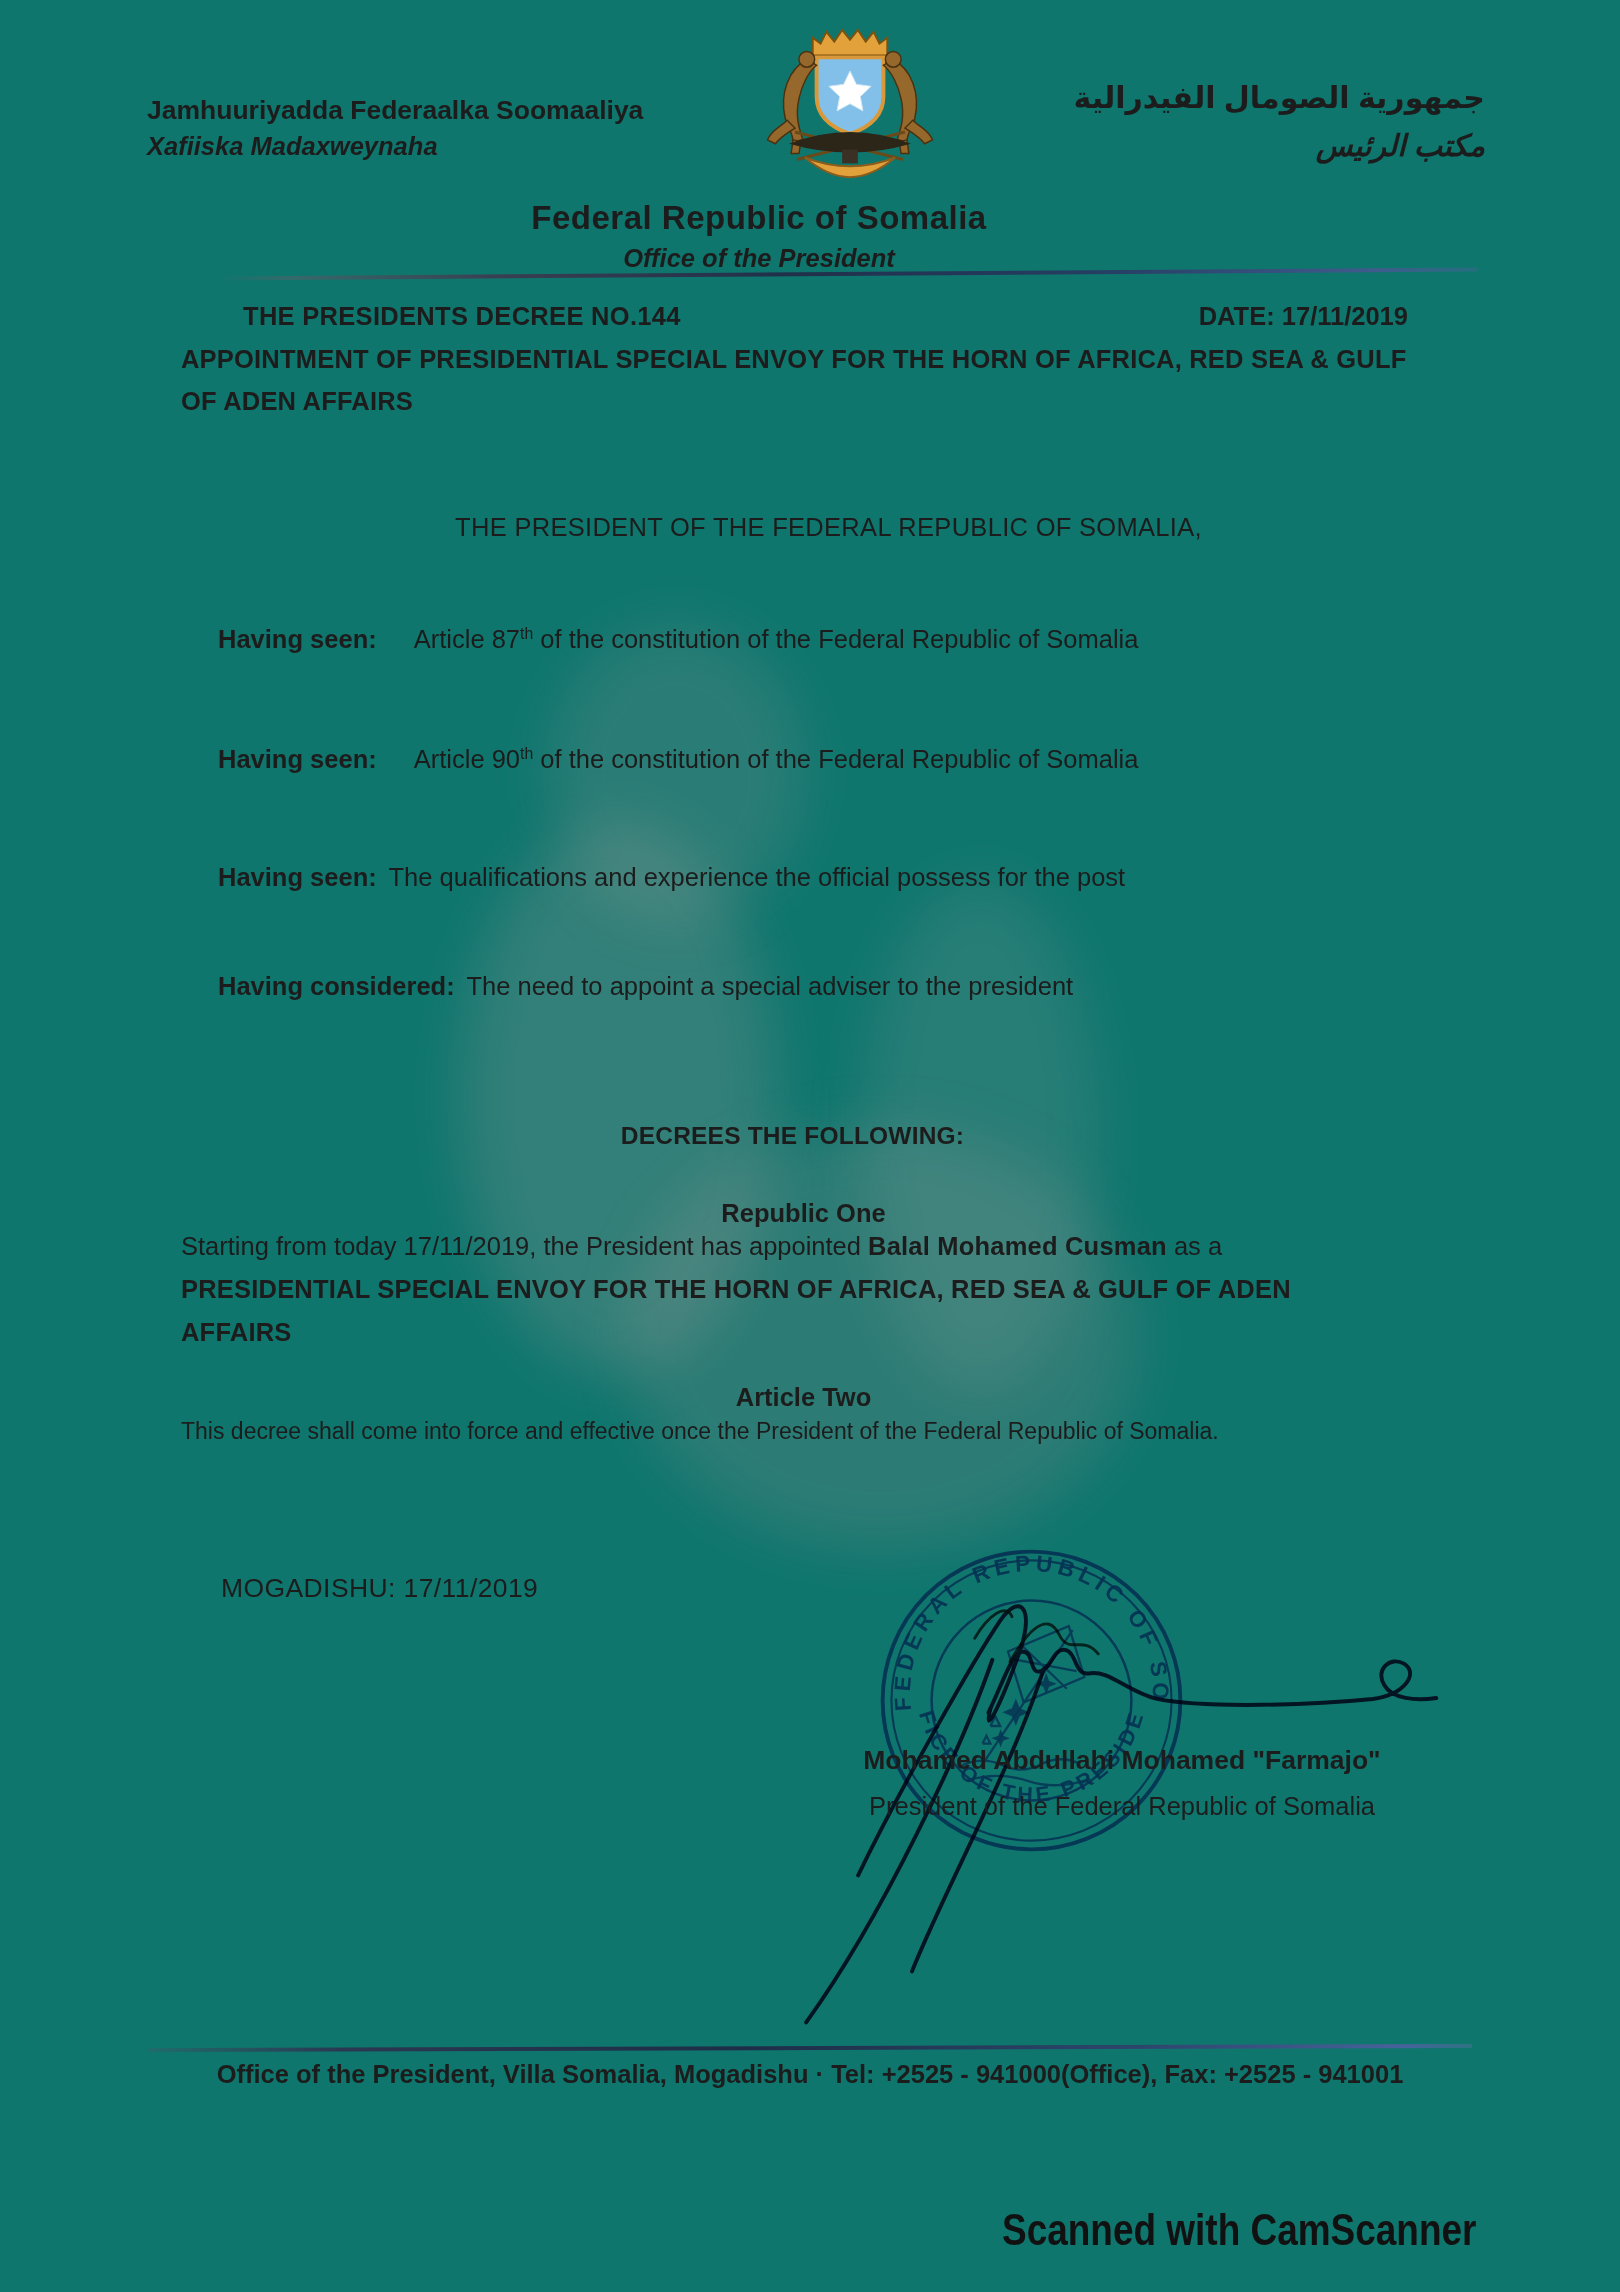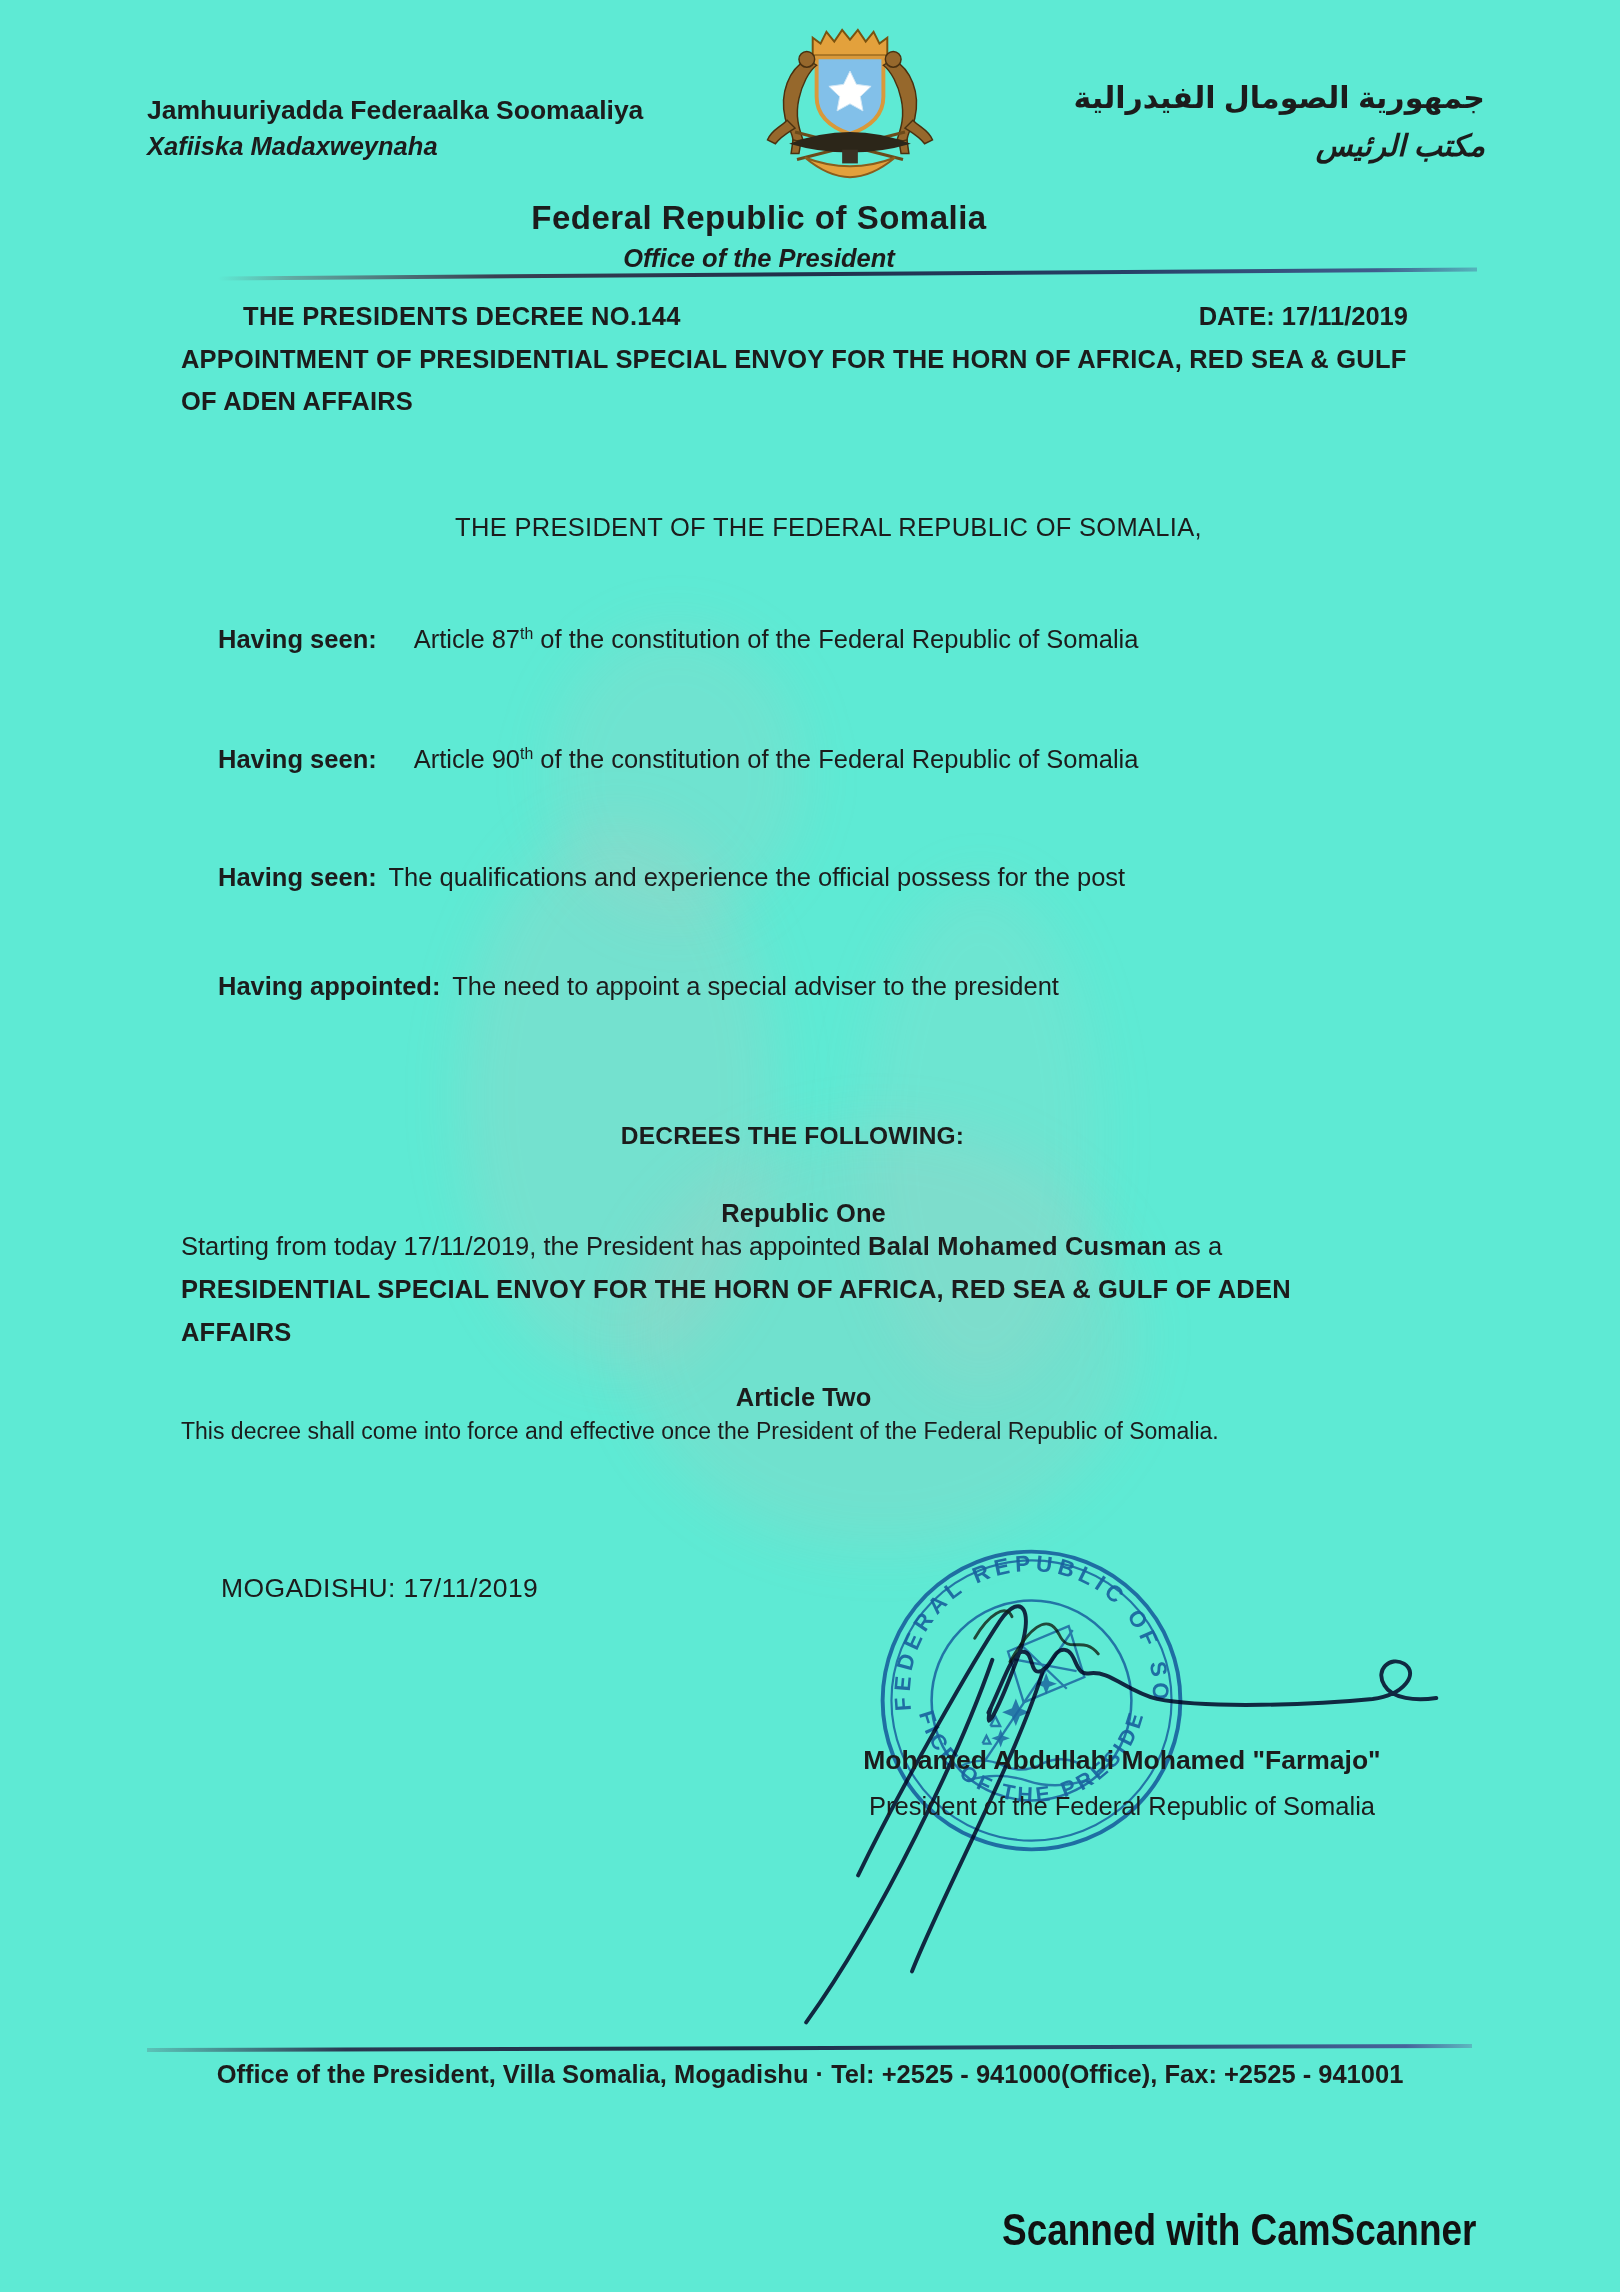--- a/index.html
+++ b/index.html
@@ -1,19 +1,19 @@
 <!DOCTYPE html>
 <html><head>
 <meta charset="utf-8">
 <style>
   html,body{margin:0;padding:0;background:#e9e9e9;}
   .page{
     position:relative;
     width:1620px;height:2293px;
-    background:#5eead4;
+    background:#0f766e;
     overflow:hidden;
     font-family:"Liberation Sans","DejaVu Sans",sans-serif;
     color:#1c1c1c;
   }
   .abs{position:absolute;}
   
   .blob{position:absolute;border-radius:50%;filter:blur(27.4px);pointer-events:none;}
   .blob1{left:461px;top:823px;width:314px;height:549px;background:rgba(238,178,178,0.16);}
   .blob2{left:627px;top:1127px;width:510px;height:421px;background:rgba(236,170,170,0.13);}
   .blob3{left:863px;top:882px;width:235px;height:510px;background:rgba(240,188,188,0.11);}
@@ -151,21 +151,21 @@
   <div class="abs clause wide c1">
     <span class="label">Having seen:</span><span><span>Article 87</span><sup>th</sup><span> of the constitution of the Federal Republic of Somalia</span></span>
   </div>
   <div class="abs clause wide c2">
     <span class="label">Having seen:</span><span><span>Article 90</span><sup>th</sup><span> of the constitution of the Federal Republic of Somalia</span></span>
   </div>
   <div class="abs clause c3">
     <span class="label">Having seen:</span><span><span>The qualifications and experience the official possess for the post</span><sup></sup><span></span></span>
   </div>
   <div class="abs clause c4">
-    <span class="label">Having appointed:</span><span><span>The need to appoint a special adviser to the president</span><sup></sup><span></span></span>
+    <span class="label">Having considered:</span><span><span>The need to appoint a special adviser to the president</span><sup></sup><span></span></span>
   </div>
 
   <div class="abs decrees-heading">DECREES THE FOLLOWING:</div>
 
   <div class="abs article-title a1-title">Republic One</div>
   <div class="abs a1-body">
     <span>Starting from today 17/11/2019, the President has appointed </span><b>Balal Mohamed Cusman</b><span> as a</span><br>
     <b>PRESIDENTIAL SPECIAL ENVOY FOR THE HORN OF AFRICA, RED SEA &amp; GULF OF ADEN</b><br>
     <b>AFFAIRS</b>
   </div>

